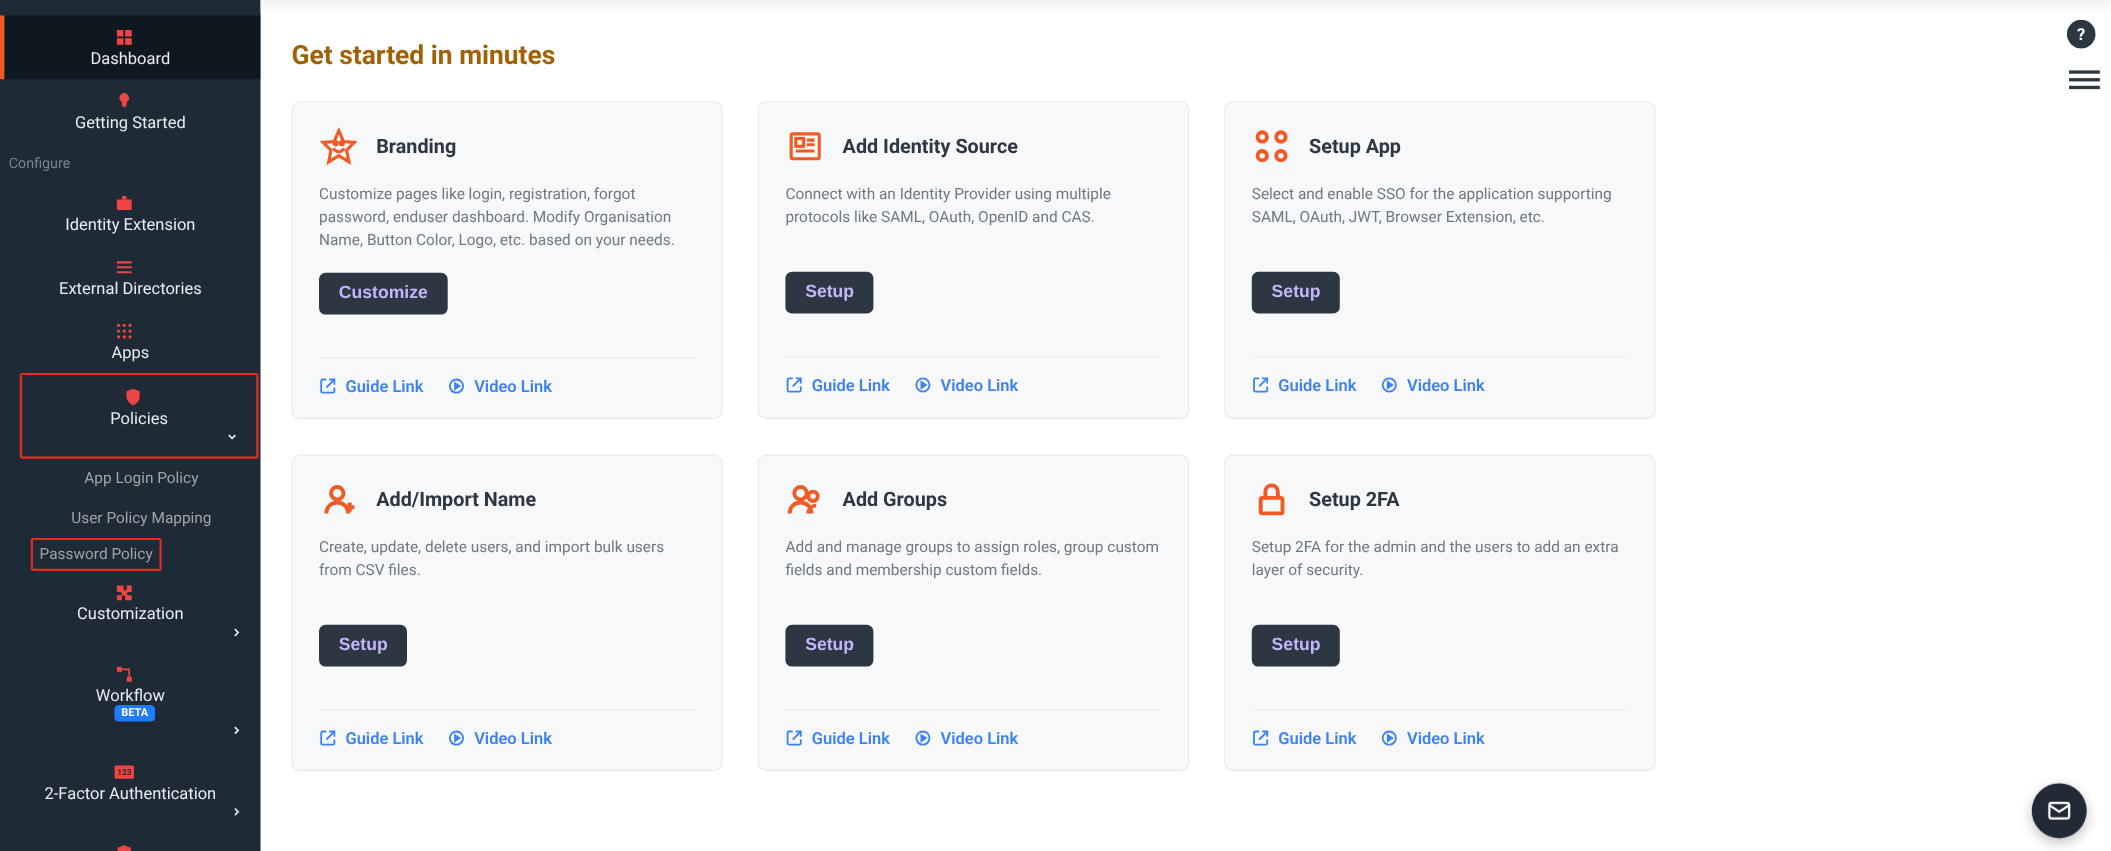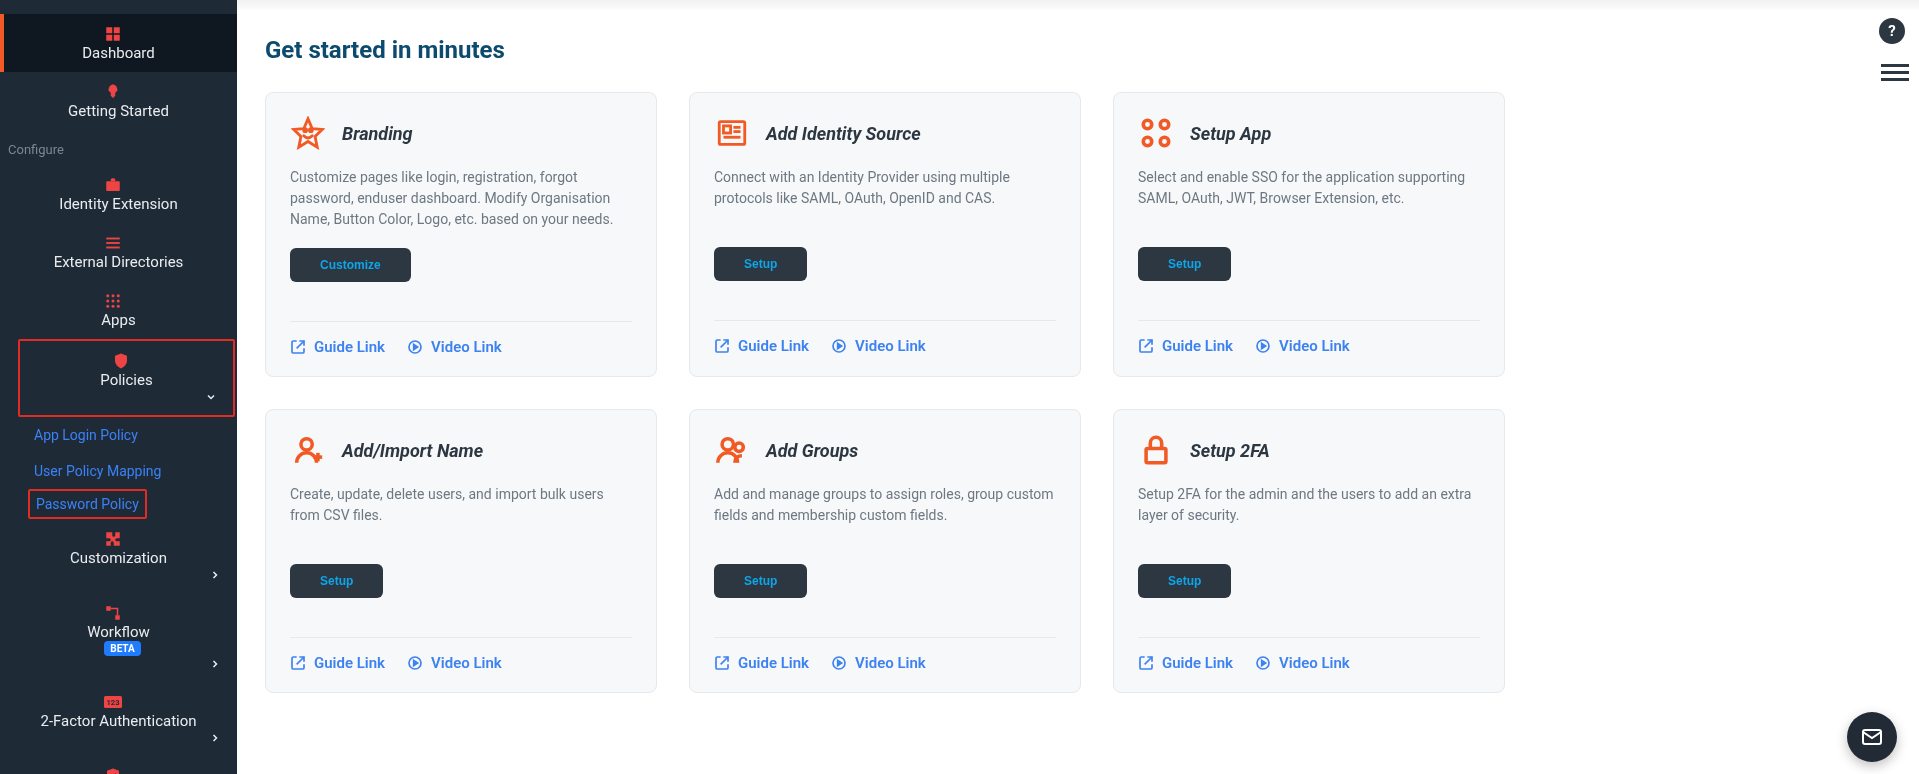--- a/index.html
+++ b/index.html
@@ -56,22 +56,23 @@
   }
   .section-label {
     font-size: 13px;
     color: #7b8690;
     padding: 12px 8px 8px 8px;
   }
   .sub-items { }
   .sub-item {
     padding: 10px 14px 10px 34px;
     font-size: 14px;
-    color: #3b82f6;
+    color: #a3a3a3;
     cursor: pointer;
+    text-align: center;
   }
   .sub-item.highlighted {
     display: inline-block;
     margin-left: 28px;
     padding: 5px 6px;
     border: 2px solid #e22b22;
     border-radius: 2px;
   }
   .nav-item.outlined {
     border: 2px solid #e22b22;
@@ -88,65 +89,64 @@
     background: #fff;
   }
   .main-header {
     background: linear-gradient(#f0f1f2, #fdfdfd);
     margin: -30px -40px 26px -28px;
     height: 10px;
   }
   .page-title {
     font-size: 24px;
     font-weight: 700;
-    color: #0c4a6e;
+    color: #a16207;
     margin-bottom: 28px;
   }
   .cards {
     display: grid;
     grid-template-columns: repeat(3, 1fr);
     gap: 32px;
     max-width: 1240px;
   }
   .card {
     background: #f7f8f9;
     border: 1px solid #e6e9ec;
     border-radius: 8px;
     padding: 22px 24px 20px 24px;
   }
   .card-head {
     display: flex;
     align-items: center;
     gap: 16px;
     margin-bottom: 16px;
-    font-style: italic;
   }
   .card-icon {
     width: 36px; height: 36px;
     color: #f15a24;
     display: flex; align-items: center; justify-content: center;
   }
   .card-title {
     font-size: 18px;
     font-weight: 700;
     color: #2c3742;
   }
   .card-desc {
     font-size: 14px;
     color: #6d7883;
     line-height: 1.5;
     margin-bottom: 18px;
     min-height: 62px;
   }
   .card-btn {
     background: #2c3742;
-    color: #0ea5e9;
+    color: #c4b5fd;
     border: none;
-    padding: 10px 30px;
-    font-size: 12px;
+    padding: 10px 18px;
+    font-size: 16px;
     font-weight: 600;
     border-radius: 6px;
     cursor: pointer;
     margin-bottom: 18px;
   }
   .card-links {
     display: flex;
     gap: 22px;
     border-top: 1px solid #e6e9ec;
     padding-top: 16px;

